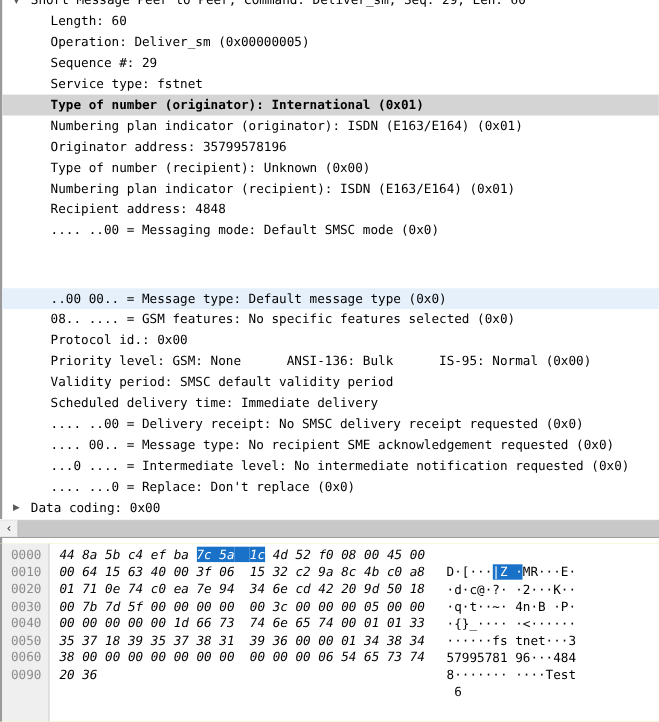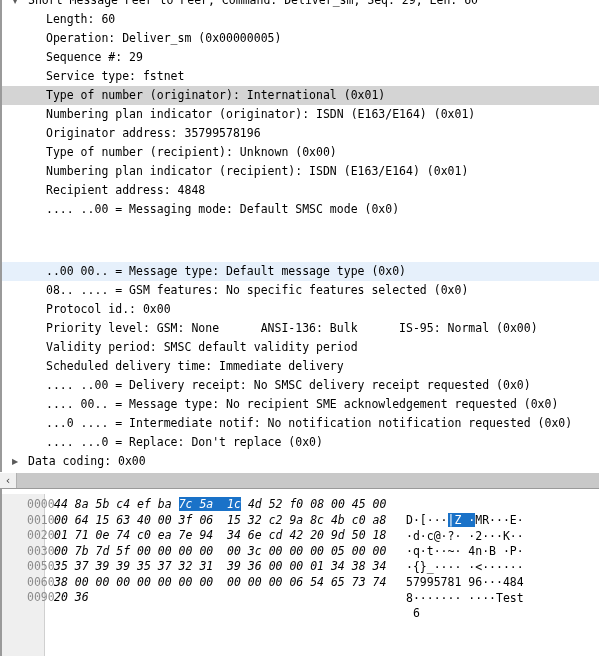--- a/index.html
+++ b/index.html
@@ -40,21 +40,21 @@
     width: 597px;
   }
   .trow {
     height: 19px;
     line-height: 19px;
     white-space: pre;
     position: relative;
     padding-left: 0;
     box-sizing: border-box;
   }
-  .trow.sel-gray { background: #d4d4d4; }
+  .trow.sel-gray { background: #d4d4d4; font-weight: bold; }
   .trow.sel-blue { background: #e6f0fb; margin-top: 43px; }
   .trow .twist {
     display: inline-block;
     width: 26px;
     text-align: center;
     color: #5a5a5a;
     font-family: "DejaVu Sans", "Liberation Sans", sans-serif;
     font-size: 11px;
     vertical-align: top;
   }
@@ -126,21 +126,21 @@
   }
   .hrow {
     height: 15.5px;
     line-height: 15.5px;
     white-space: pre;
     position: relative;
   }
   .hoff {
     display: inline-block;
     width: 43px;
-    padding-left: 25px;
+    padding-left: 8px;
     box-sizing: border-box;
     color: #8c8c8c;
   }
   .hbytes {
     display: inline-block;
     white-space: pre;
     padding-left: 9px;
     font-style: italic;
   }
   .hascii {
@@ -175,21 +175,21 @@
         <div class="trow"><span class="twist none">&nbsp;</span><span class="tlabel indent2">Recipient address: 4848</span></div>
         <div class="trow"><span class="twist none">&nbsp;</span><span class="tlabel indent2">.... ..00 = Messaging mode: Default SMSC mode (0x0)</span></div>
         <div class="trow sel-blue"><span class="twist none">&nbsp;</span><span class="tlabel indent2">..00 00.. = Message type: Default message type (0x0)</span></div>
         <div class="trow"><span class="twist none">&nbsp;</span><span class="tlabel indent2">08.. .... = GSM features: No specific features selected (0x0)</span></div>
         <div class="trow"><span class="twist none">&nbsp;</span><span class="tlabel indent2">Protocol id.: 0x00</span></div>
         <div class="trow"><span class="twist none">&nbsp;</span><span class="tlabel indent2">Priority level: GSM: None      ANSI-136: Bulk      IS-95: Normal (0x00)</span></div>
         <div class="trow"><span class="twist none">&nbsp;</span><span class="tlabel indent2">Validity period: SMSC default validity period</span></div>
         <div class="trow"><span class="twist none">&nbsp;</span><span class="tlabel indent2">Scheduled delivery time: Immediate delivery</span></div>
         <div class="trow"><span class="twist none">&nbsp;</span><span class="tlabel indent2">.... ..00 = Delivery receipt: No SMSC delivery receipt requested (0x0)</span></div>
         <div class="trow"><span class="twist none">&nbsp;</span><span class="tlabel indent2">.... 00.. = Message type: No recipient SME acknowledgement requested (0x0)</span></div>
-        <div class="trow"><span class="twist none">&nbsp;</span><span class="tlabel indent2">...0 .... = Intermediate notif: No notification notification requested (0x0)</span></div>
+        <div class="trow"><span class="twist none">&nbsp;</span><span class="tlabel indent2">...0 .... = Intermediate level: No intermediate notification requested (0x0)</span></div>
         <div class="trow"><span class="twist none">&nbsp;</span><span class="tlabel indent2">.... ...0 = Replace: Don't replace (0x0)</span></div>
         <div class="trow"><span class="twist" style="font-size: 8px;">▶</span><span class="tlabel indent1">Data coding: 0x00</span></div>
         <div class="trow"><span class="twist none">&nbsp;</span><span class="tlabel indent2">Predefined message: 0</span></div>
         <div class="trow"><span class="twist none">&nbsp;</span><span class="tlabel indent2">Message length: 6</span></div>
         <div class="trow"><span class="twist none">&nbsp;</span><span class="tlabel indent2">Message bytes: 546573742036</span></div>
       </div>
   </div>
 
   <div class="hsplit">
     <div class="hsb-arrow">‹</div>
@@ -197,19 +197,20 @@
   </div>
   <div class="pane-gap"></div>
 
   <div class="hex-pane">
     <div class="hex-gutter"></div>
     <div class="hex-rows" id="hex-rows">
         <div class="hrow"><span class="hoff">0000</span><span class="hbytes"><span>44 8a 5b c4 ef ba </span><span class="hl">7c 5a</span><span class="hl">  </span><span class="hl">1c</span><span> 4d 52 f0 08 00 45 00</span></span><span class="hascii"><span>D·[···</span><span class="hl">|Z ·</span><span>MR···E·</span></span></div>
         <div class="hrow"><span class="hoff">0010</span><span class="hbytes">00 64 15 63 40 00 3f 06  15 32 c2 9a 8c 4b c0 a8</span><span class="hascii">·d·c@·?· ·2···K··</span></div>
         <div class="hrow"><span class="hoff">0020</span><span class="hbytes">01 71 0e 74 c0 ea 7e 94  34 6e cd 42 20 9d 50 18</span><span class="hascii">·q·t··~· 4n·B ·P·</span></div>
         <div class="hrow"><span class="hoff">0030</span><span class="hbytes">00 7b 7d 5f 00 00 00 00  00 3c 00 00 00 05 00 00</span><span class="hascii">·{}_···· ·&lt;······</span></div>
-        <div class="hrow"><span class="hoff">0050</span><span class="hbytes">35 37 39 39 35 37 32 31  39 36 00 00 01 34 38 34</span><span class="hascii">57995781 96···484</span></div>
+        <div class="hrow"><span class="hoff">0040</span><span class="hbytes">00 00 00 00 00 1d 66 73  74 6e 65 74 00 01 01 33</span><span class="hascii">······fs tnet···3</span></div>
+        <div class="hrow"><span class="hoff">0050</span><span class="hbytes">35 37 18 39 35 37 38 31  39 36 00 00 01 34 38 34</span><span class="hascii">57995781 96···484</span></div>
         <div class="hrow"><span class="hoff">0060</span><span class="hbytes">38 00 00 00 00 00 00 00  00 00 00 06 54 65 73 74</span><span class="hascii">8······· ····Test</span></div>
         <div class="hrow"><span class="hoff">0090</span><span class="hbytes">20 36</span><span class="hascii"> 6</span></div>
       </div>
   </div>
 
 </div>
 
 </body></html>

